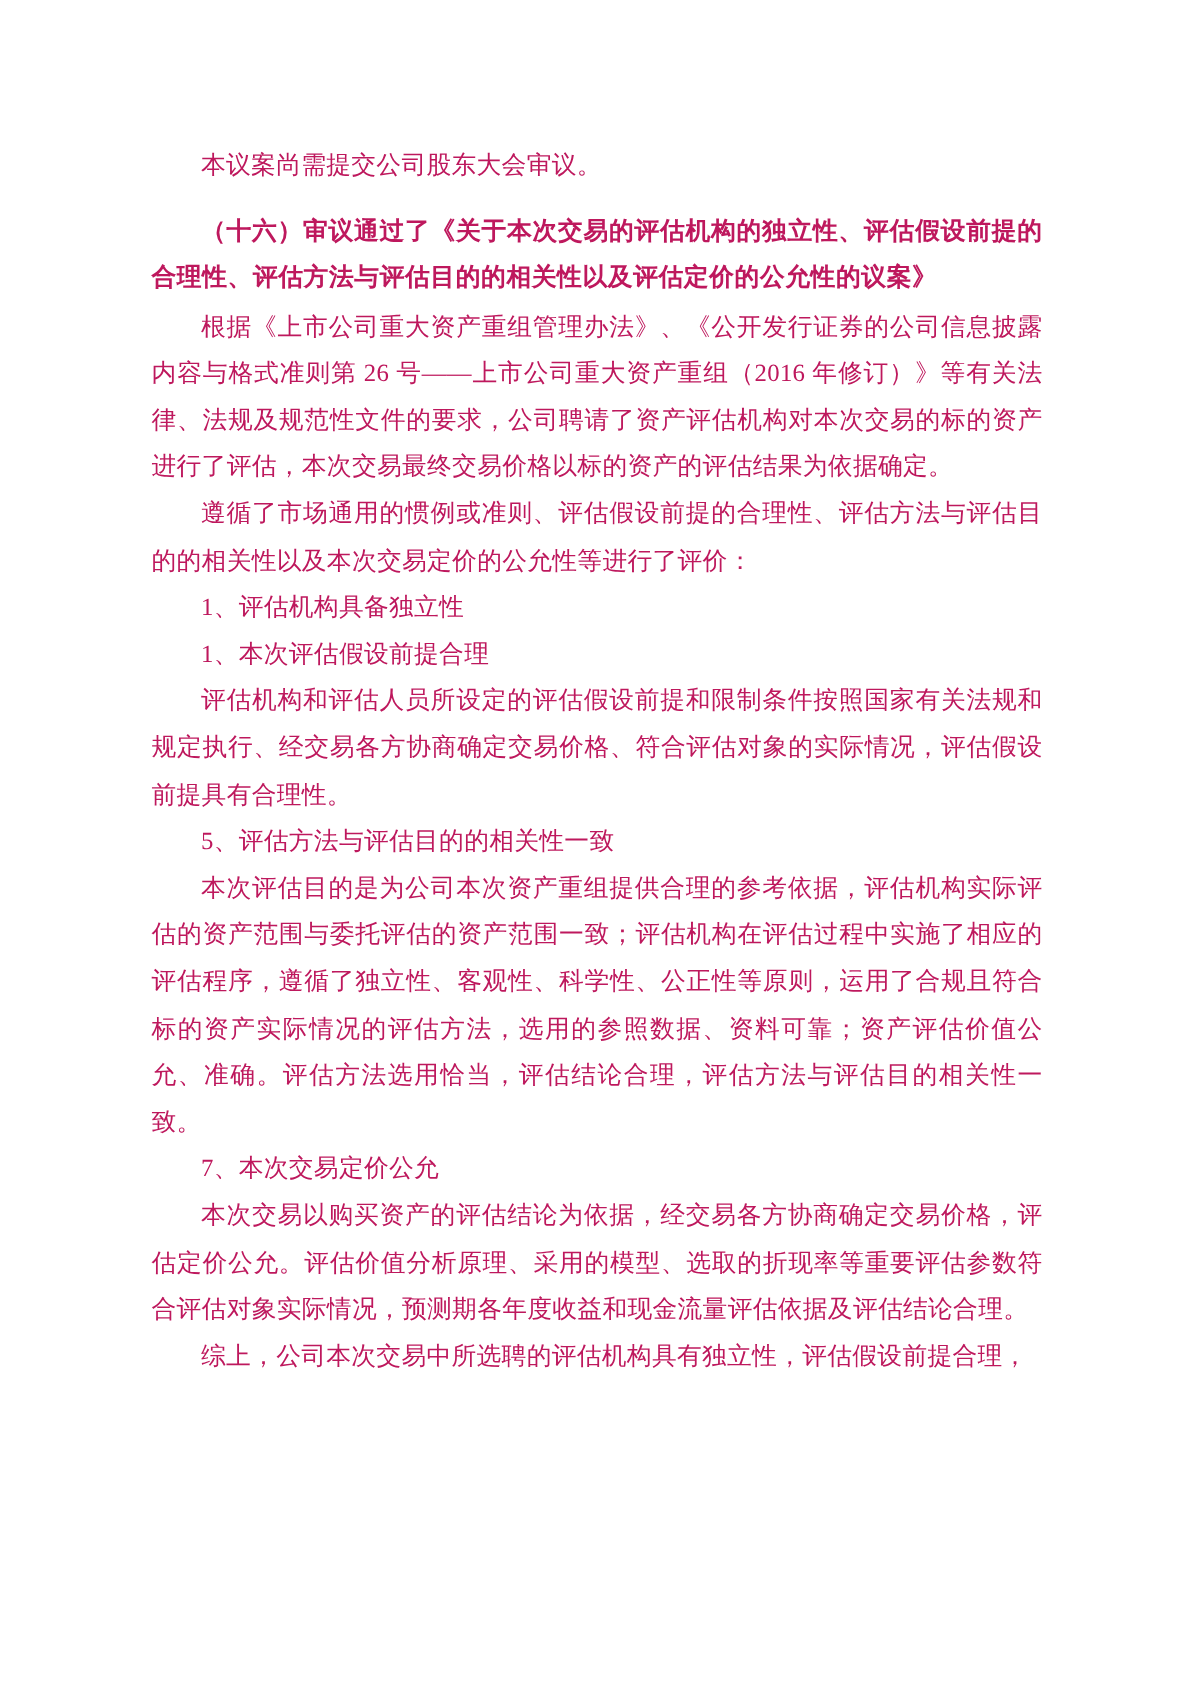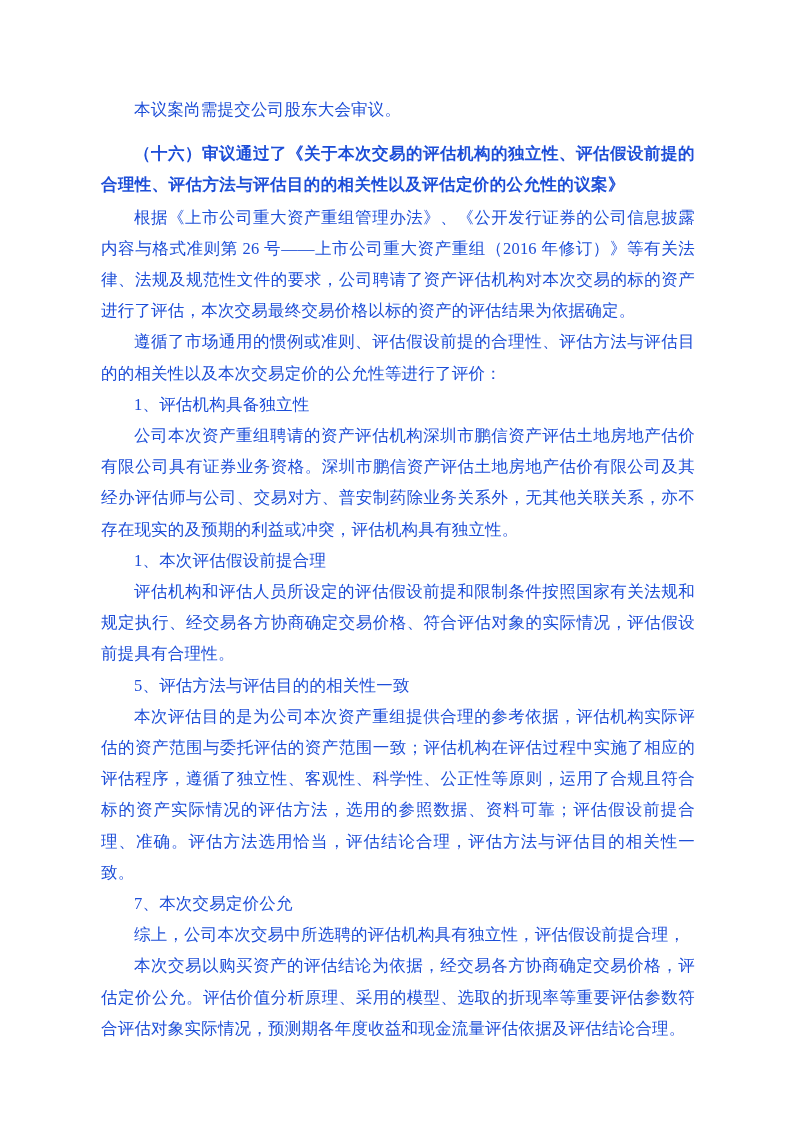--- a/index.html
+++ b/index.html
@@ -8,21 +8,21 @@
     background: #ffffff;
   }
   .page {
     position: relative;
     width: 793px;
     height: 1044px;
     margin: 0 auto;
     background: #ffffff;
     overflow: hidden;
     font-family: "Liberation Serif", "DejaVu Serif", serif;
-    color: #1d4ed8;
+    color: #be185d;
   }
   .content {
     position: absolute;
     top: 94px;
     left: 101px;
     width: 594px;
   }
   .content p {
     margin: 0;
     padding: 0;
@@ -44,22 +44,21 @@
 </head>
 <body>
 
 <div class="page">
   <main class="content">
       <p>本议案尚需提交公司股东大会审议。</p>
       <p class="heading">（十六）审议通过了《关于本次交易的评估机构的独立性、评估假设前提的合理性、评估方法与评估目的的相关性以及评估定价的公允性的议案》</p>
       <p>根据《上市公司重大资产重组管理办法》、《公开发行证券的公司信息披露内容与格式准则第 26 号——上市公司重大资产重组（2016 年修订）》等有关法律、法规及规范性文件的要求，公司聘请了资产评估机构对本次交易的标的资产进行了评估，本次交易最终交易价格以标的资产的评估结果为依据确定。</p>
       <p>遵循了市场通用的惯例或准则、评估假设前提的合理性、评估方法与评估目的的相关性以及本次交易定价的公允性等进行了评价：</p>
       <p>1、评估机构具备独立性</p>
-      <p>公司本次资产重组聘请的资产评估机构深圳市鹏信资产评估土地房地产估价有限公司具有证券业务资格。深圳市鹏信资产评估土地房地产估价有限公司及其经办评估师与公司、交易对方、普安制药除业务关系外，无其他关联关系，亦不存在现实的及预期的利益或冲突，评估机构具有独立性。</p>
       <p>1、本次评估假设前提合理</p>
       <p>评估机构和评估人员所设定的评估假设前提和限制条件按照国家有关法规和规定执行、经交易各方协商确定交易价格、符合评估对象的实际情况，评估假设前提具有合理性。</p>
       <p>5、评估方法与评估目的的相关性一致</p>
-      <p>本次评估目的是为公司本次资产重组提供合理的参考依据，评估机构实际评估的资产范围与委托评估的资产范围一致；评估机构在评估过程中实施了相应的评估程序，遵循了独立性、客观性、科学性、公正性等原则，运用了合规且符合标的资产实际情况的评估方法，选用的参照数据、资料可靠；评估假设前提合理、准确。评估方法选用恰当，评估结论合理，评估方法与评估目的相关性一致。</p>
+      <p>本次评估目的是为公司本次资产重组提供合理的参考依据，评估机构实际评估的资产范围与委托评估的资产范围一致；评估机构在评估过程中实施了相应的评估程序，遵循了独立性、客观性、科学性、公正性等原则，运用了合规且符合标的资产实际情况的评估方法，选用的参照数据、资料可靠；资产评估价值公允、准确。评估方法选用恰当，评估结论合理，评估方法与评估目的相关性一致。</p>
       <p>7、本次交易定价公允</p>
+      <p>本次交易以购买资产的评估结论为依据，经交易各方协商确定交易价格，评估定价公允。评估价值分析原理、采用的模型、选取的折现率等重要评估参数符合评估对象实际情况，预测期各年度收益和现金流量评估依据及评估结论合理。</p>
       <p>综上，公司本次交易中所选聘的评估机构具有独立性，评估假设前提合理，</p>
-      <p>本次交易以购买资产的评估结论为依据，经交易各方协商确定交易价格，评估定价公允。评估价值分析原理、采用的模型、选取的折现率等重要评估参数符合评估对象实际情况，预测期各年度收益和现金流量评估依据及评估结论合理。</p>
     </main>
 </div>
 
 </body></html>

